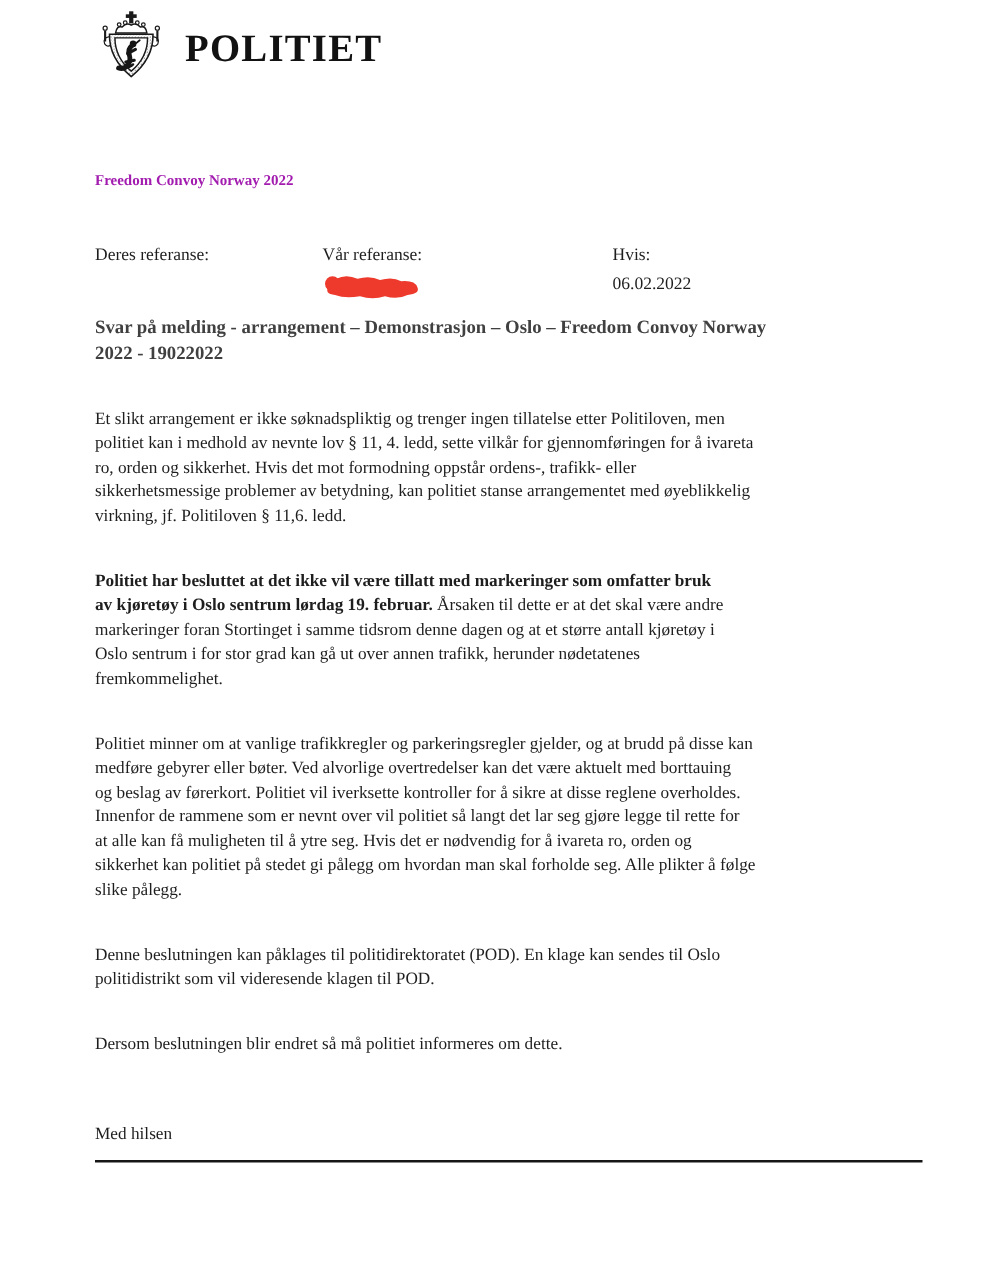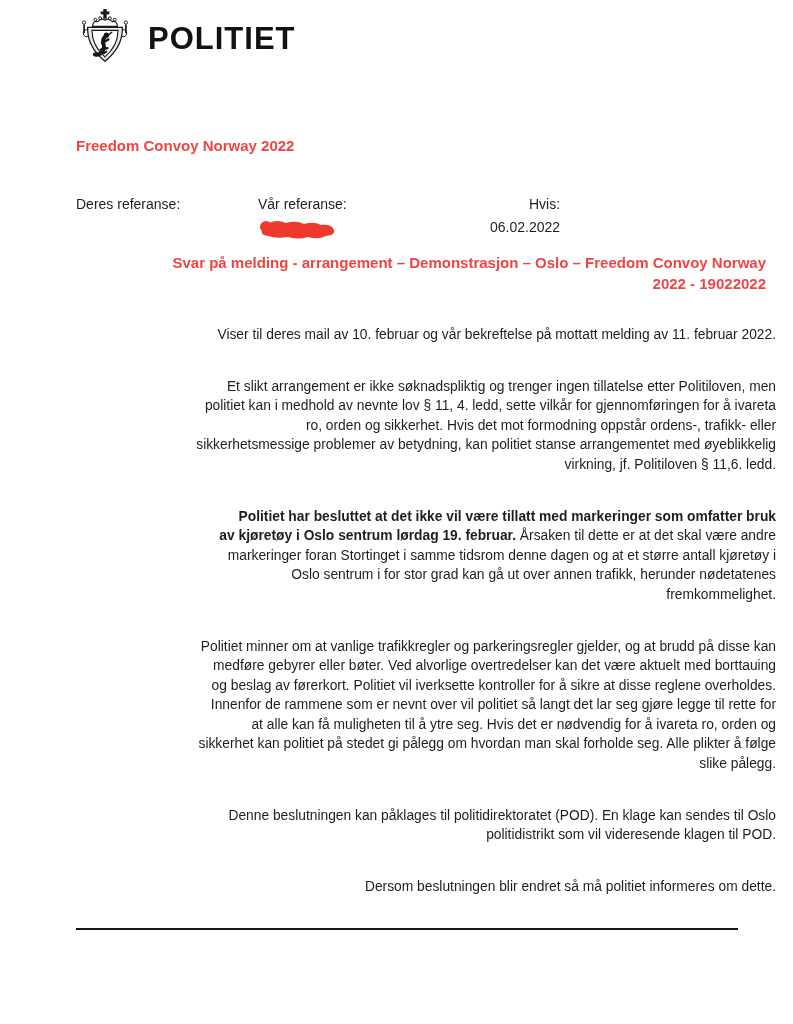--- a/index.html
+++ b/index.html
@@ -1,51 +1,50 @@
 <!DOCTYPE html>
 <html><head>
 <meta charset="utf-8">
 <style>
   html,body{margin:0;padding:0;background:#ffffff;}
   .page{
     position:relative;
     width:793px;height:944px;
     background:#ffffff;
-    font-family:Liberation Sans, sans-serif;
+    font-family:Liberation Serif, serif;
     color:#1e1e1e;
     overflow:hidden;
-    text-align:right;
   }
   
   .letterhead{
     position:absolute;left:76px;top:6px;
     display:flex;align-items:center;gap:14px;
   }
   .crest{display:block;}
   .logotype{
     font-size:31px;font-weight:bold;letter-spacing:1px;
     color:#121212;
   }
   
   .title{
     position:absolute;left:76px;top:137px;
-    font-size:15px;font-weight:bold;color:#ef4444;
+    font-size:12px;font-weight:bold;color:#a21caf;
   }
   .refrow{position:absolute;left:76px;top:193px;width:664px;font-size:14px;}
   .ref-col{position:absolute;top:0;line-height:23px;}
   .ref-deres{left:0;}
   .ref-var{left:182px;}
   .ref-dato{left:414px;}
   .ref-col .lbl{display:block;}
   .ref-col .val{display:block;}
   .redaction-var{display:block;margin-top:3px;margin-left:-3px;}
   
   .subject{
     position:absolute;left:76px;top:252px;width:690px;
-    margin:0;font-size:15px;font-weight:bold;line-height:21px;color:#ef4444;
+    margin:0;font-size:15px;font-weight:bold;line-height:21px;color:#404040;
     white-space:pre-line;
   }
   .bodytext{
     position:absolute;left:76px;top:305px;width:700px;
     font-size:13.8px;line-height:19.5px;
     white-space:pre-line;
   }
   .bodytext p{margin:0 0 13px 0;}
   .bodytext p.tight{margin-bottom:8px;}
   .sig-redaction{display:block;margin:6px 0 2px 0;}
@@ -124,21 +123,20 @@
     <div class="ref-col ref-dato">
       <span class="lbl">Hvis:</span>
       <span class="val">06.02.2022</span>
     </div>
   </div>
 
   <h2 class="subject">Svar på melding - arrangement – Demonstrasjon – Oslo – Freedom Convoy Norway
 2022 - 19022022</h2>
 
   <div class="bodytext">
-    <p>Viser til deres mail av 10. februar og vår bekreftelse på mottatt melding av 11. februar 2022.</p>
     <p>Et slikt arrangement er ikke søknadspliktig og trenger ingen tillatelse etter Politiloven, men
 politiet kan i medhold av nevnte lov § 11, 4. ledd, sette vilkår for gjennomføringen for å ivareta
 ro, orden og sikkerhet. Hvis det mot formodning oppstår ordens-, trafikk- eller
 sikkerhetsmessige problemer av betydning, kan politiet stanse arrangementet med øyeblikkelig
 virkning, jf. Politiloven § 11,6. ledd.</p>
     <p><strong>Politiet har besluttet at det ikke vil være tillatt med markeringer som omfatter bruk
 av kjøretøy i Oslo sentrum lørdag 19. februar.</strong><span> Årsaken til dette er at det skal være andre
 markeringer foran Stortinget i samme tidsrom denne dagen og at et større antall kjøretøy i
 Oslo sentrum i for stor grad kan gå ut over annen trafikk, herunder nødetatenes
 fremkommelighet.</span></p>

